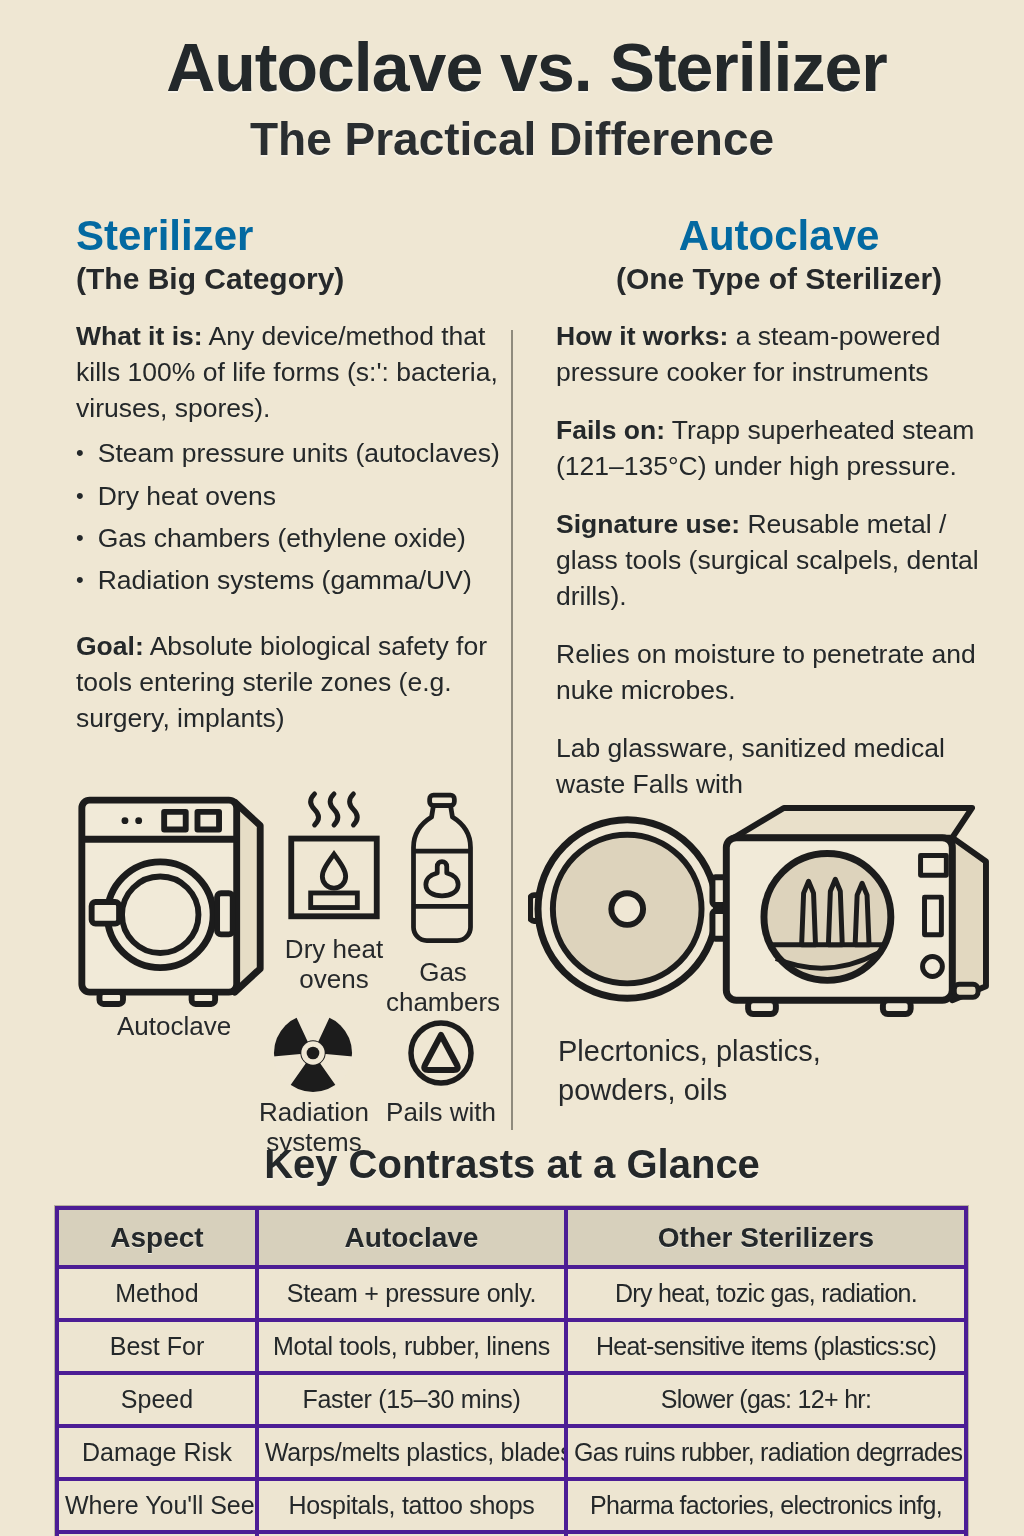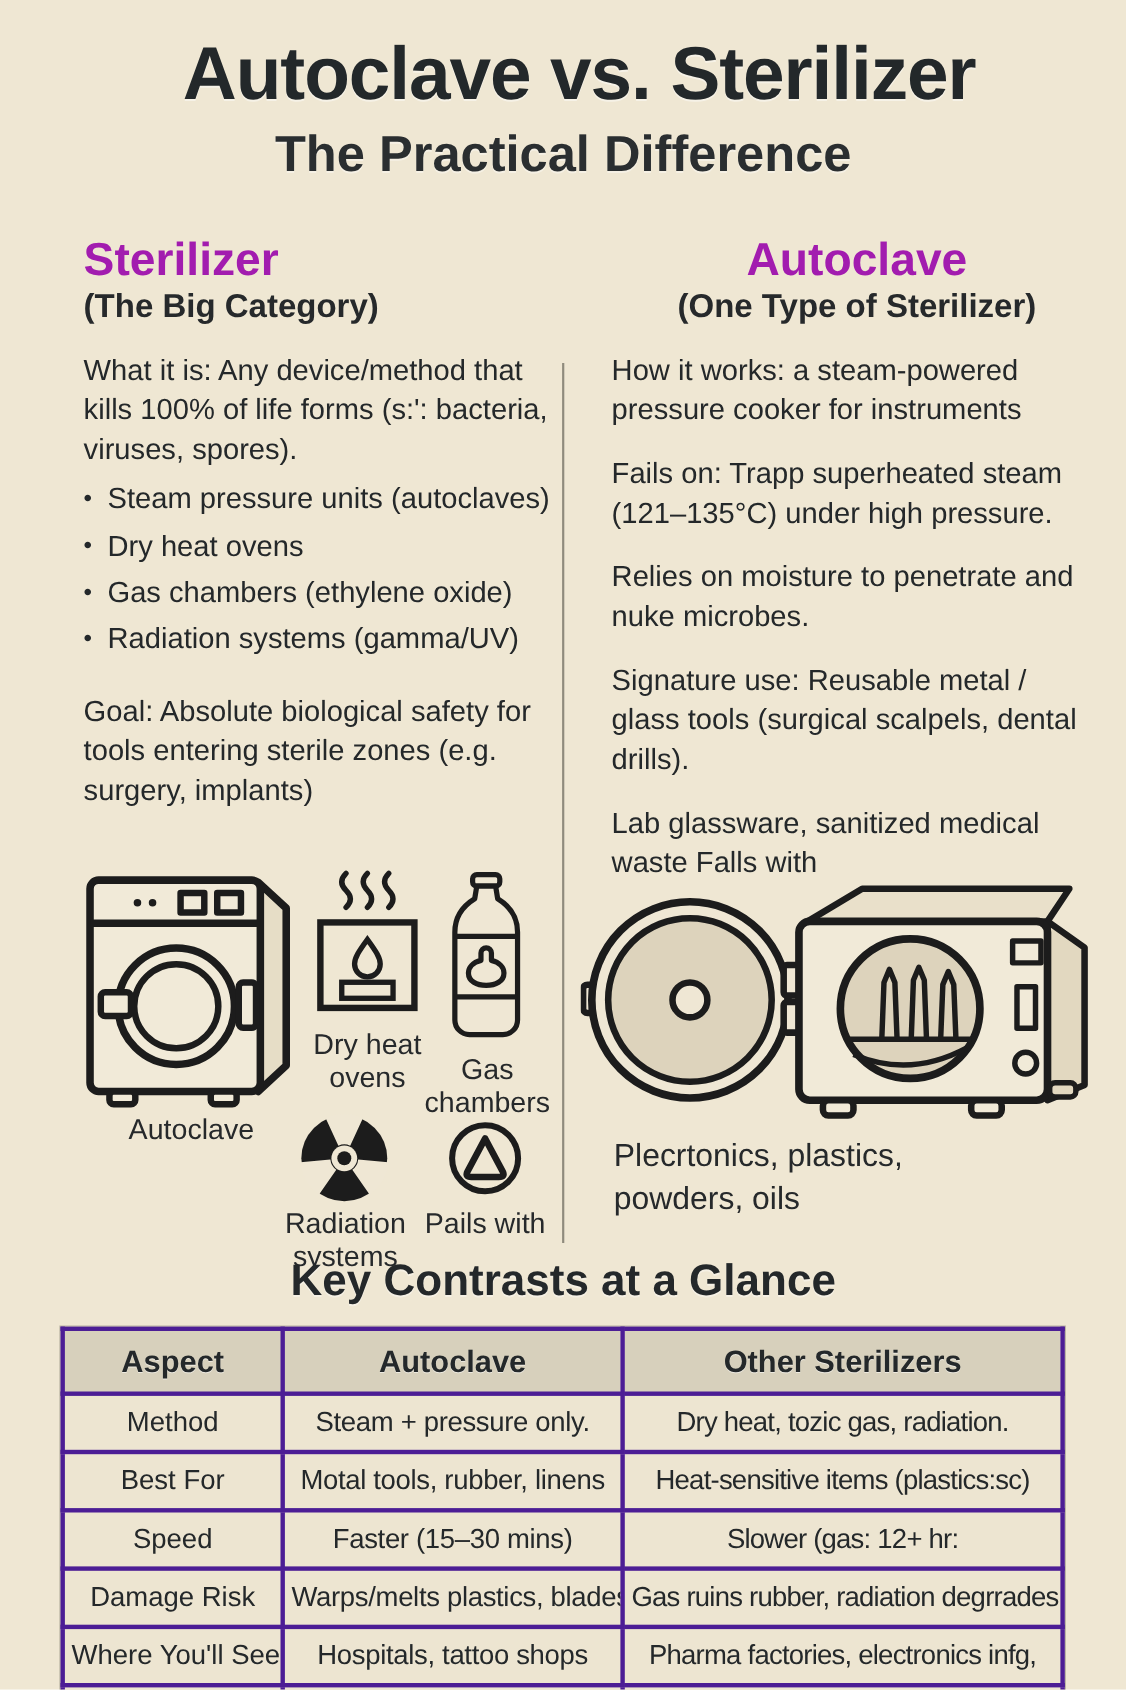--- a/index.html
+++ b/index.html
@@ -13,26 +13,26 @@
          text-shadow:0 2px 0 rgba(255,255,255,.45);margin:0;padding-left:29px;}
   .subtitle{font-size:46px;font-weight:600;color:#2a2e30;margin:6px 0 0 0;
             text-shadow:0 2px 0 rgba(255,255,255,.4);}
 
   
   .col{position:absolute;top:212px;width:438px;}
   .col.left{left:76px;}
   .col.right{left:556px;width:446px;}
   .divider{position:absolute;left:511px;top:330px;width:2px;height:800px;background:#8f8b7d;}
 
-  .h2{font-size:42px;font-weight:700;margin:0;color:#a21caf;}
+  .h2{font-size:42px;font-weight:700;margin:0;color:#0369a1;}
   .h3{font-size:30px;font-weight:600;margin:2px 0 0 0;color:#26292b;}
   .col.right .h2,.col.right .h3{text-align:center;}
 
   .para{font-size:26.5px;line-height:1.36;margin:22px 0 0 0;}
-  .para b{font-weight:400;text-align:center;}
+  .para b{font-weight:700;text-align:center;}
   ul.types{list-style:none;margin:8px 0 0 0;padding:0;font-size:26.5px;line-height:1.45;}
   ul.types li{display:flex;gap:14px;margin-top:4px;}
   ul.types .bullet{font-size:22px;line-height:1.7;}
 
   
   .icons{position:absolute;left:0;top:0;width:1024px;height:1536px;pointer-events:none;}
   .icon-wrap{position:absolute;}
   .icon-label{position:absolute;font-size:26px;line-height:1.15;text-align:center;color:#26292b;}
   svg{display:block;}
 
@@ -90,22 +90,22 @@
   </section>
 
   <div class="divider"></div>
 
   <section class="col right">
     <h2 class="h2">Autoclave</h2>
     <div class="h3">(One Type of Sterilizer)</div>
 
     <p class="para"><b>How it works:</b><span> a steam-powered pressure cooker for instruments</span></p>
     <p class="para"><b>Fails on:</b><span> Trapp superheated steam (121–135°C) under high pressure.</span></p>
+    <p class="para"><b>Signature use:</b><span> Reusable metal / glass tools (surgical scalpels, dental drills).</span></p>
     <p class="para">Relies on moisture to penetrate and nuke microbes.</p>
-    <p class="para"><b>Signature use:</b><span> Reusable metal / glass tools (surgical scalpels, dental drills).</span></p>
     <p class="para">Lab glassware, sanitized medical waste Falls with</p>
   </section>
 
   <div class="icons">
 
     <div class="icon-wrap" style="left:74px;top:792px;">
       <svg width="196" height="222" viewBox="0 0 200 226">
         <g fill="none" stroke="#1c1c1c" stroke-width="7" stroke-linejoin="round">
           <polygon points="164,10 190,34 190,180 164,204" fill="#e6ddc6"></polygon>
           <rect x="8" y="8" width="158" height="196" rx="8" fill="#f1ead8"></rect>

